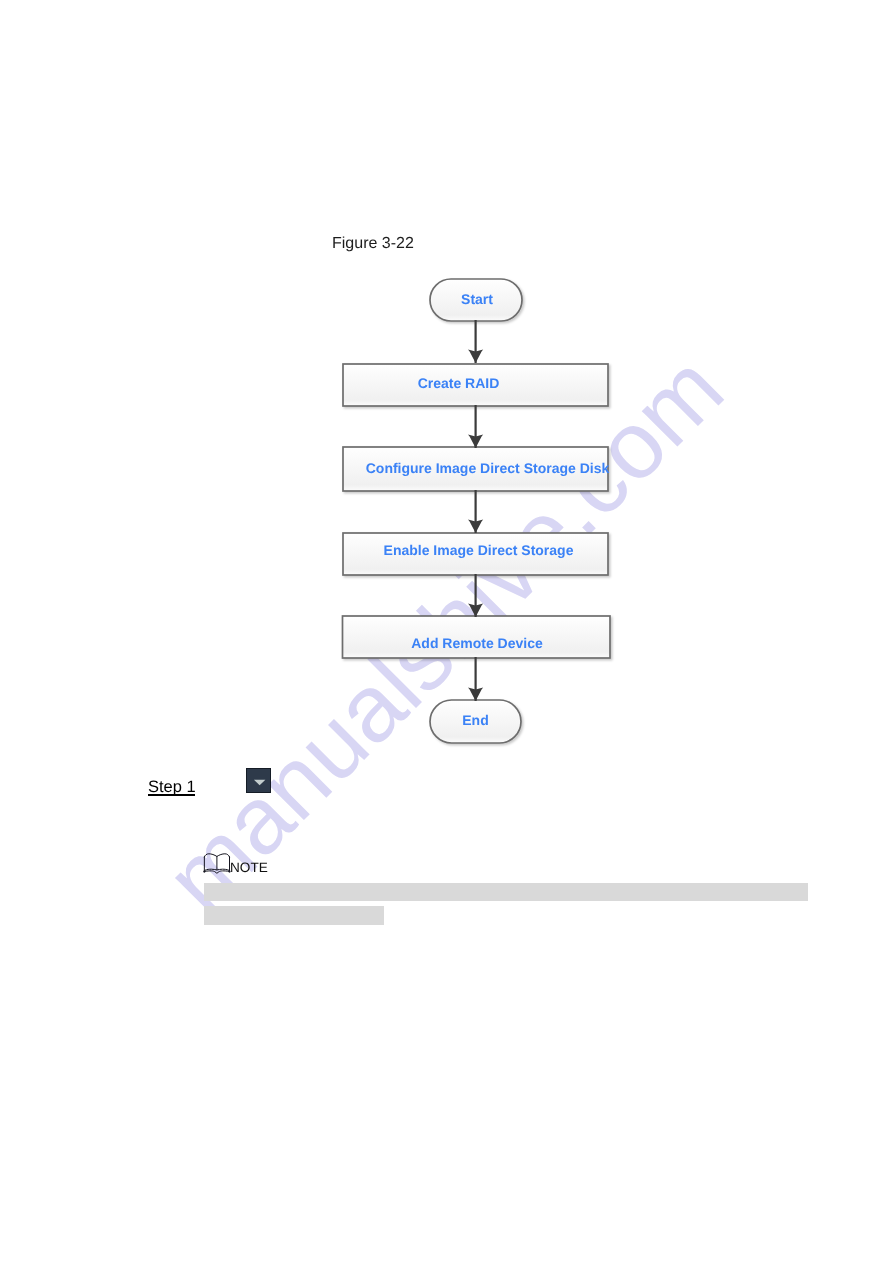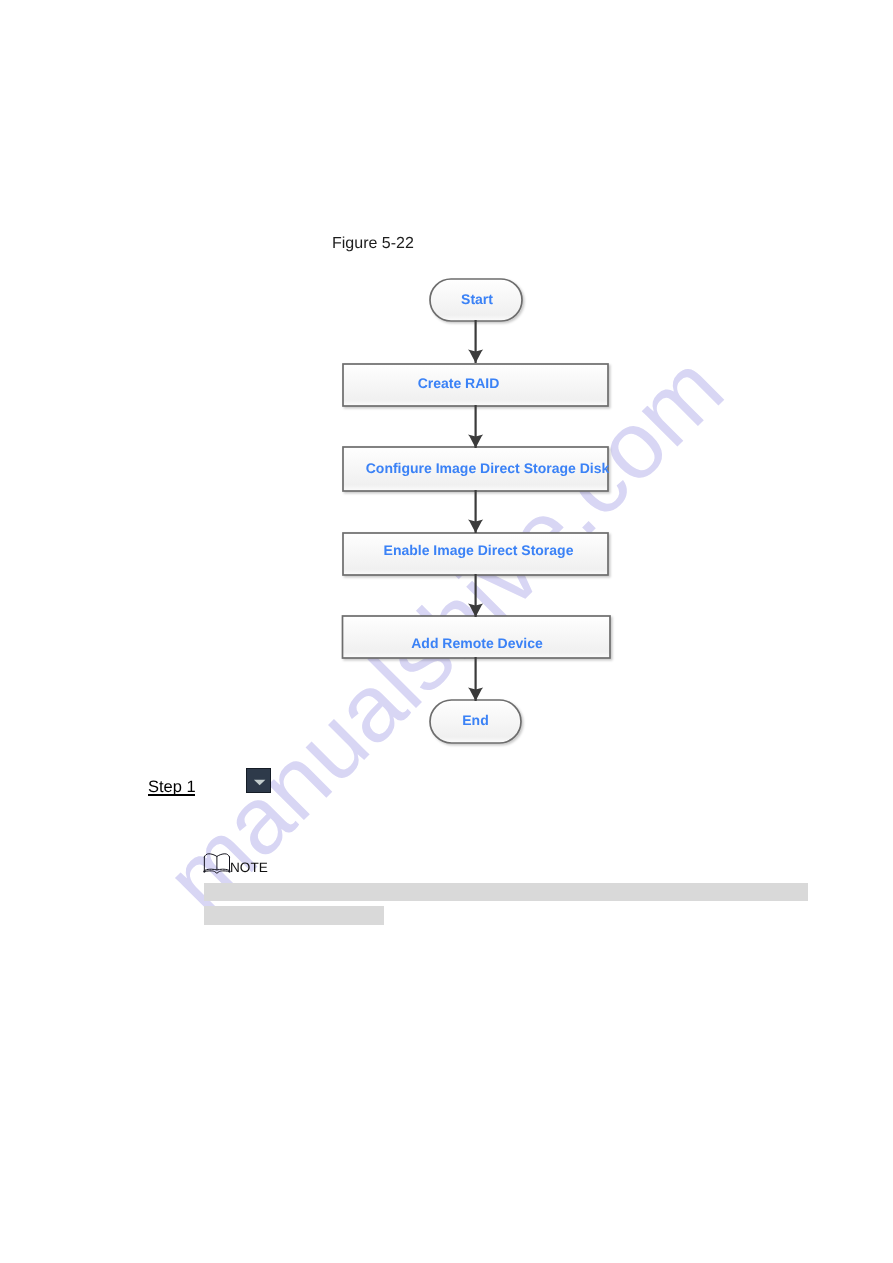--- a/index.html
+++ b/index.html
@@ -74,21 +74,21 @@
         <rect x="474.5" y="574" width="2.2" height="43"></rect>
         <path d="M468.0 603.4 L475.6 605.6 L483.2 603.4 L481.6 605.6 L475.6 617 L469.6 605.6 Z"></path>
       </g>
       <g>
         <rect x="474.5" y="657" width="2.2" height="44"></rect>
         <path d="M468.0 687.4 L475.6 689.6 L483.2 687.4 L481.6 689.6 L475.6 701 L469.6 689.6 Z"></path>
       </g>
     </g>
   </svg>
 
-  <div class="figcap">Figure 5-22</div>
+  <div class="figcap">Figure 3-22</div>
 
   <div class="node term" style="left:430px;top:279px;width:92px;height:42px;">
     <span class="lbl" style="transform:translate(1px,-1px)">Start</span>
   </div>
 
   <div class="node rect" style="left:343px;top:364px;width:219px;height:42px;">
     <span class="lbl" style="transform:translate(6px,-2px)">Create RAID</span>
   </div>
 
   <div class="node rect" style="left:343px;top:447px;width:293px;height:44px;text-align:center;">

